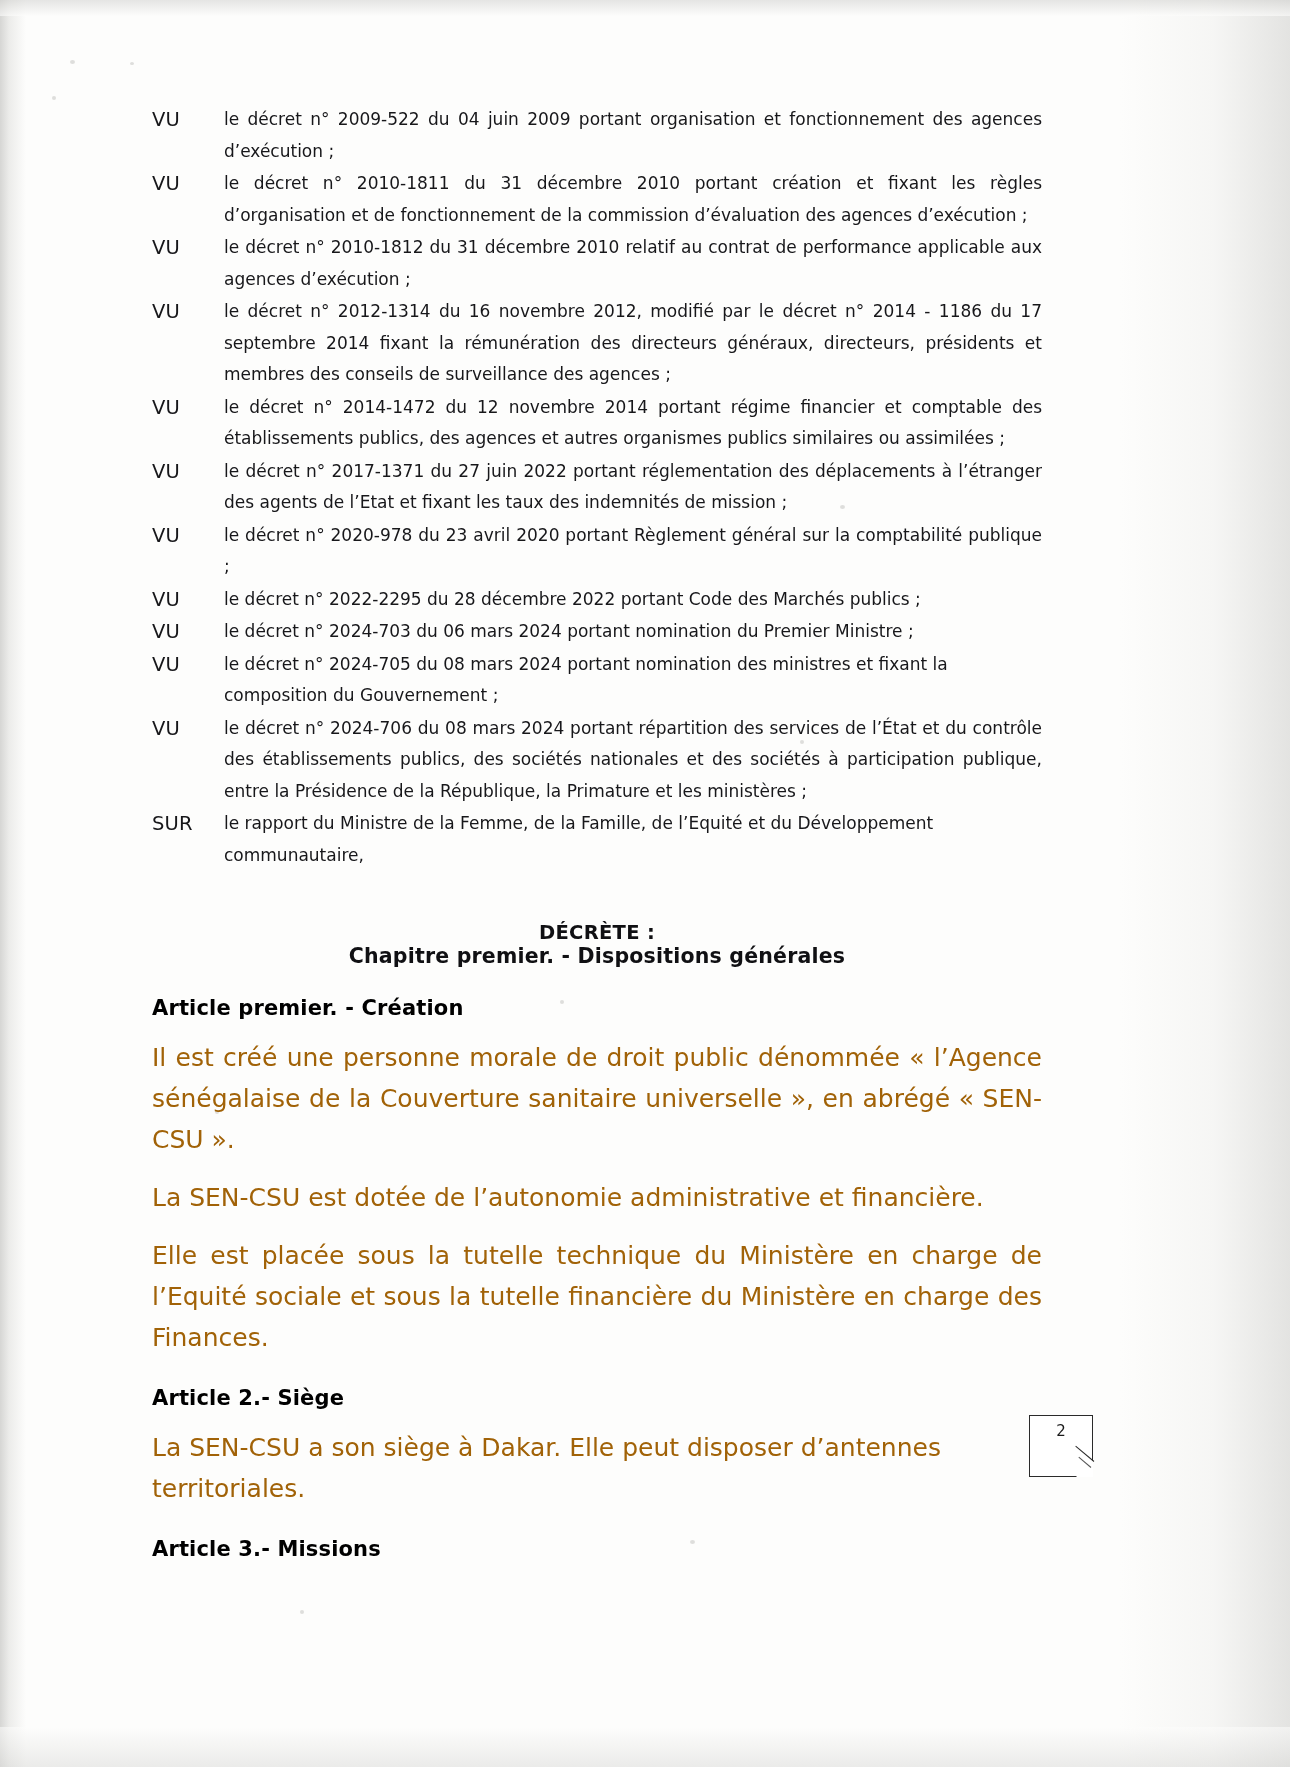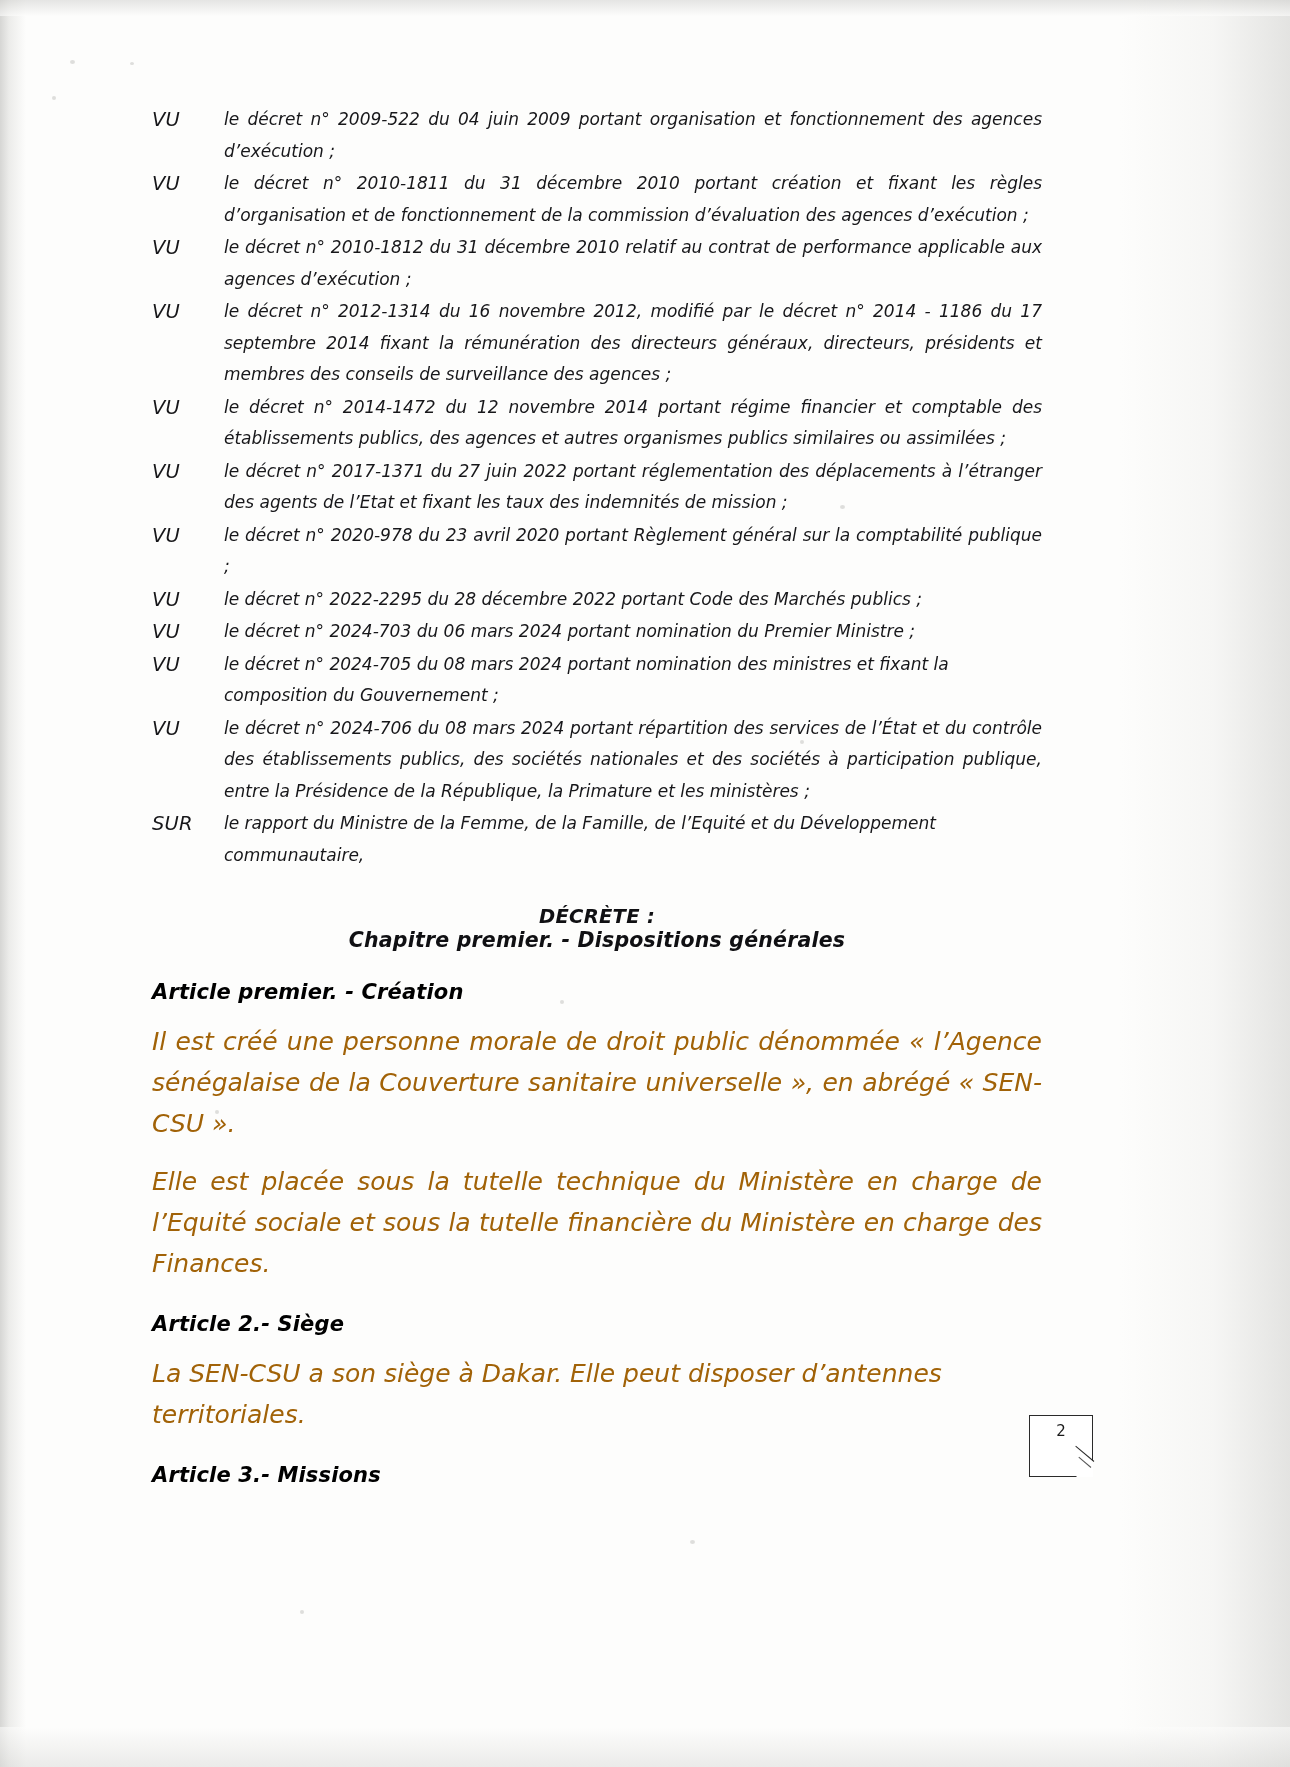--- a/index.html
+++ b/index.html
@@ -52,21 +52,20 @@
     background: #b9b9b6;
     border-radius: 50%;
     opacity: .45;
   }
 
   .content {
     position: absolute;
     left: 152px;
     top: 104px;
     width: 890px;
-    font-style: italic;
   }
 
   
   .cite-list { margin: 0; padding: 0; }
   .cite-row {
     display: flex;
     align-items: flex-start;
     margin: 0 0 1px 0;
   }
   .cite-key {
@@ -86,21 +85,21 @@
     hyphens: none;
   }
   .cite-text.nojust { text-align: left; }
 
   
   .decrete {
     text-align: center;
     font-weight: bold;
     font-size: 19.5px;
     color: #101013;
-    margin-top: 34px;
+    margin-top: 50px;
     letter-spacing: .3px;
   }
   .chapitre {
     text-align: center;
     font-weight: bold;
     font-size: 20.5px;
     color: #101013;
     letter-spacing: .2px;
   }
 
@@ -256,20 +255,21 @@
       </div>
 
     </div>
 
     <div class="decrete">DÉCRÈTE :</div>
 
     <div class="chapitre">Chapitre premier. - Dispositions générales</div>
 
     <div class="art-head">Article premier. - Création</div>
     <div class="art-body">Il est créé une personne morale de droit public dénommée « l’Agence sénégalaise de la Couverture sanitaire universelle », en abrégé « SEN-CSU ».</div>
+    <div class="art-body left">La SEN-CSU est dotée de l’autonomie administrative et financière.</div>
     <div class="art-body">Elle est placée sous la tutelle technique du Ministère en charge de l’Equité sociale et sous la tutelle financière du Ministère en charge des Finances.</div>
 
     <div class="art-head">Article 2.- Siège</div>
     <div class="art-body left">La SEN-CSU a son siège à Dakar. Elle peut disposer d’antennes territoriales.</div>
 
     <div class="art-head">Article 3.- Missions</div>
 
   </div>
 
   <div class="page-num-box">

